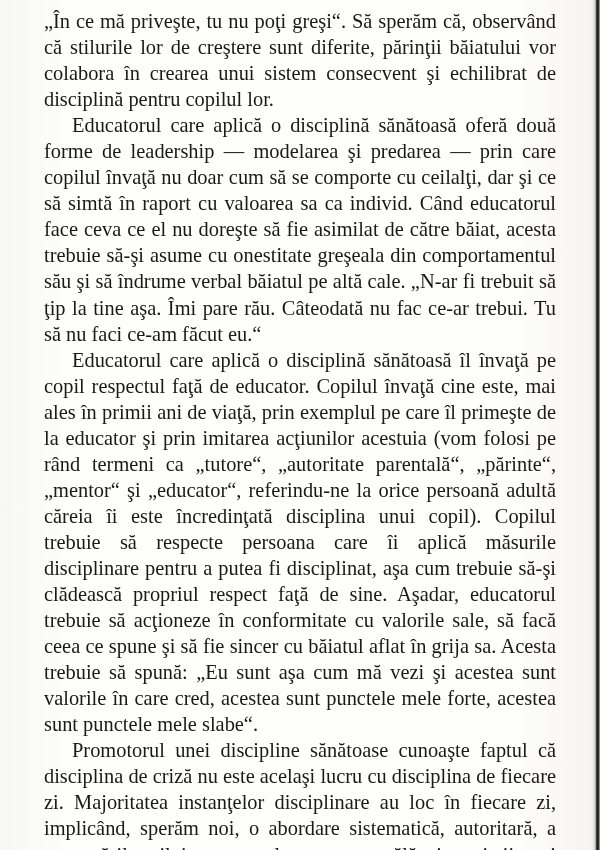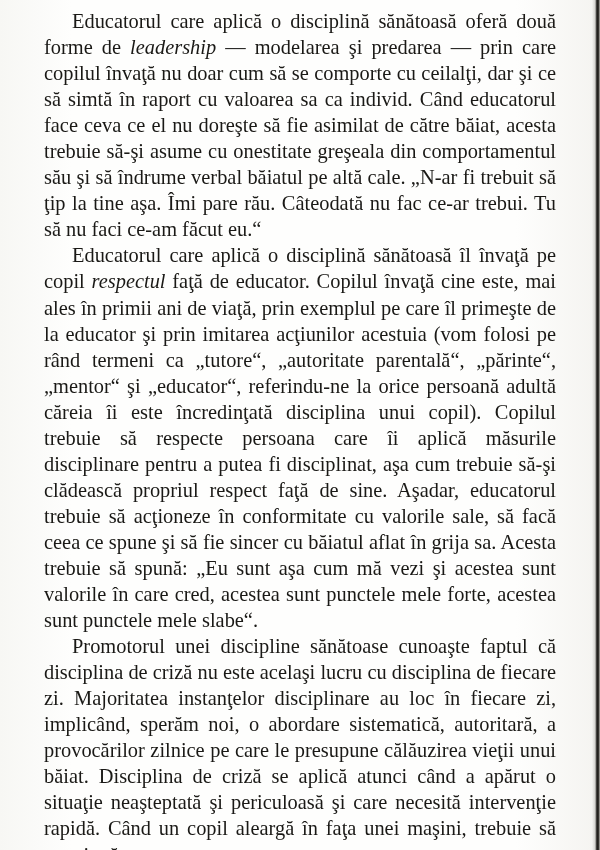--- a/index.html
+++ b/index.html
@@ -58,36 +58,36 @@
     margin: 0;
     text-indent: 28px;
     hyphens: manual;
   }
 
   #text-block p.no-indent {
     text-indent: 0;
   }
 
   .ital {
-    font-style: italic;
   }
 
   
   .clipped {
     overflow: hidden;
   }
 </style>
 </head>
 <body>
 
 <div id="page">
 
   <div id="paper-tint"></div>
 
   <div id="text-block" style="color: rgb(26, 25, 22);">
+      <p class="no-indent"><span>„În ce mă priveşte, tu nu poţi greşi“. Să sperăm că, observând că stilurile lor de creştere sunt diferite, părinţii băiatului vor colabora în crearea unui sistem consecvent şi echilibrat de disciplină pentru copilul lor.</span></p>
       <p><span>Educatorul care aplică o disciplină sănătoasă oferă două forme de </span><span class="ital">leadership</span><span> — modelarea şi predarea — prin care copilul învaţă nu doar cum să se comporte cu ceilalţi, dar şi ce să simtă în raport cu valoarea sa ca individ. Când educatorul face ceva ce el nu doreşte să fie asimilat de către băiat, acesta trebuie să-şi asume cu onestitate greşeala din comportamentul său şi să îndrume verbal băiatul pe altă cale. „N-ar fi trebuit să ţip la tine aşa. Îmi pare rău. Câteodată nu fac ce-ar trebui. Tu să nu faci ce-am făcut eu.“</span></p>
       <p><span>Educatorul care aplică o disciplină sănătoasă îl învaţă pe copil </span><span class="ital">respectul</span><span> faţă de educator. Copilul învaţă cine este, mai ales în primii ani de viaţă, prin exemplul pe care îl primeşte de la educator şi prin imitarea acţiunilor acestuia (vom folosi pe rând termeni ca „tutore“, „autoritate parentală“, „părinte“, „mentor“ şi „educator“, referindu-ne la orice persoană adultă căreia îi este încredinţată disciplina unui copil). Copilul trebuie să respecte persoana care îi aplică măsurile disciplinare pentru a putea fi disciplinat, aşa cum trebuie să-şi clădească propriul respect faţă de sine. Aşadar, educatorul trebuie să acţioneze în conformitate cu valorile sale, să facă ceea ce spune şi să fie sincer cu băiatul aflat în grija sa. Acesta trebuie să spună: „Eu sunt aşa cum mă vezi şi acestea sunt valorile în care cred, acestea sunt punctele mele forte, acestea sunt punctele mele slabe“.</span></p>
       <p class="clipped"><span>Promotorul unei discipline sănătoase cunoaşte faptul că disciplina de criză nu este acelaşi lucru cu disciplina de fiecare zi. Majoritatea instanţelor disciplinare au loc în fiecare zi, implicând, sperăm noi, o abordare sistematică, autoritară, a provocărilor zilnice pe care le presupune călăuzirea vieţii unui băiat. Disciplina de criză se aplică atunci când a apărut o situaţie neaşteptată şi periculoasă şi care necesită intervenţie rapidă. Când un copil aleargă în faţa unei maşini, trebuie să reacţionăm</span></p>
     </div>
 
   <div id="gutter-shadow"></div>
 
 </div>
 
 </body></html>

